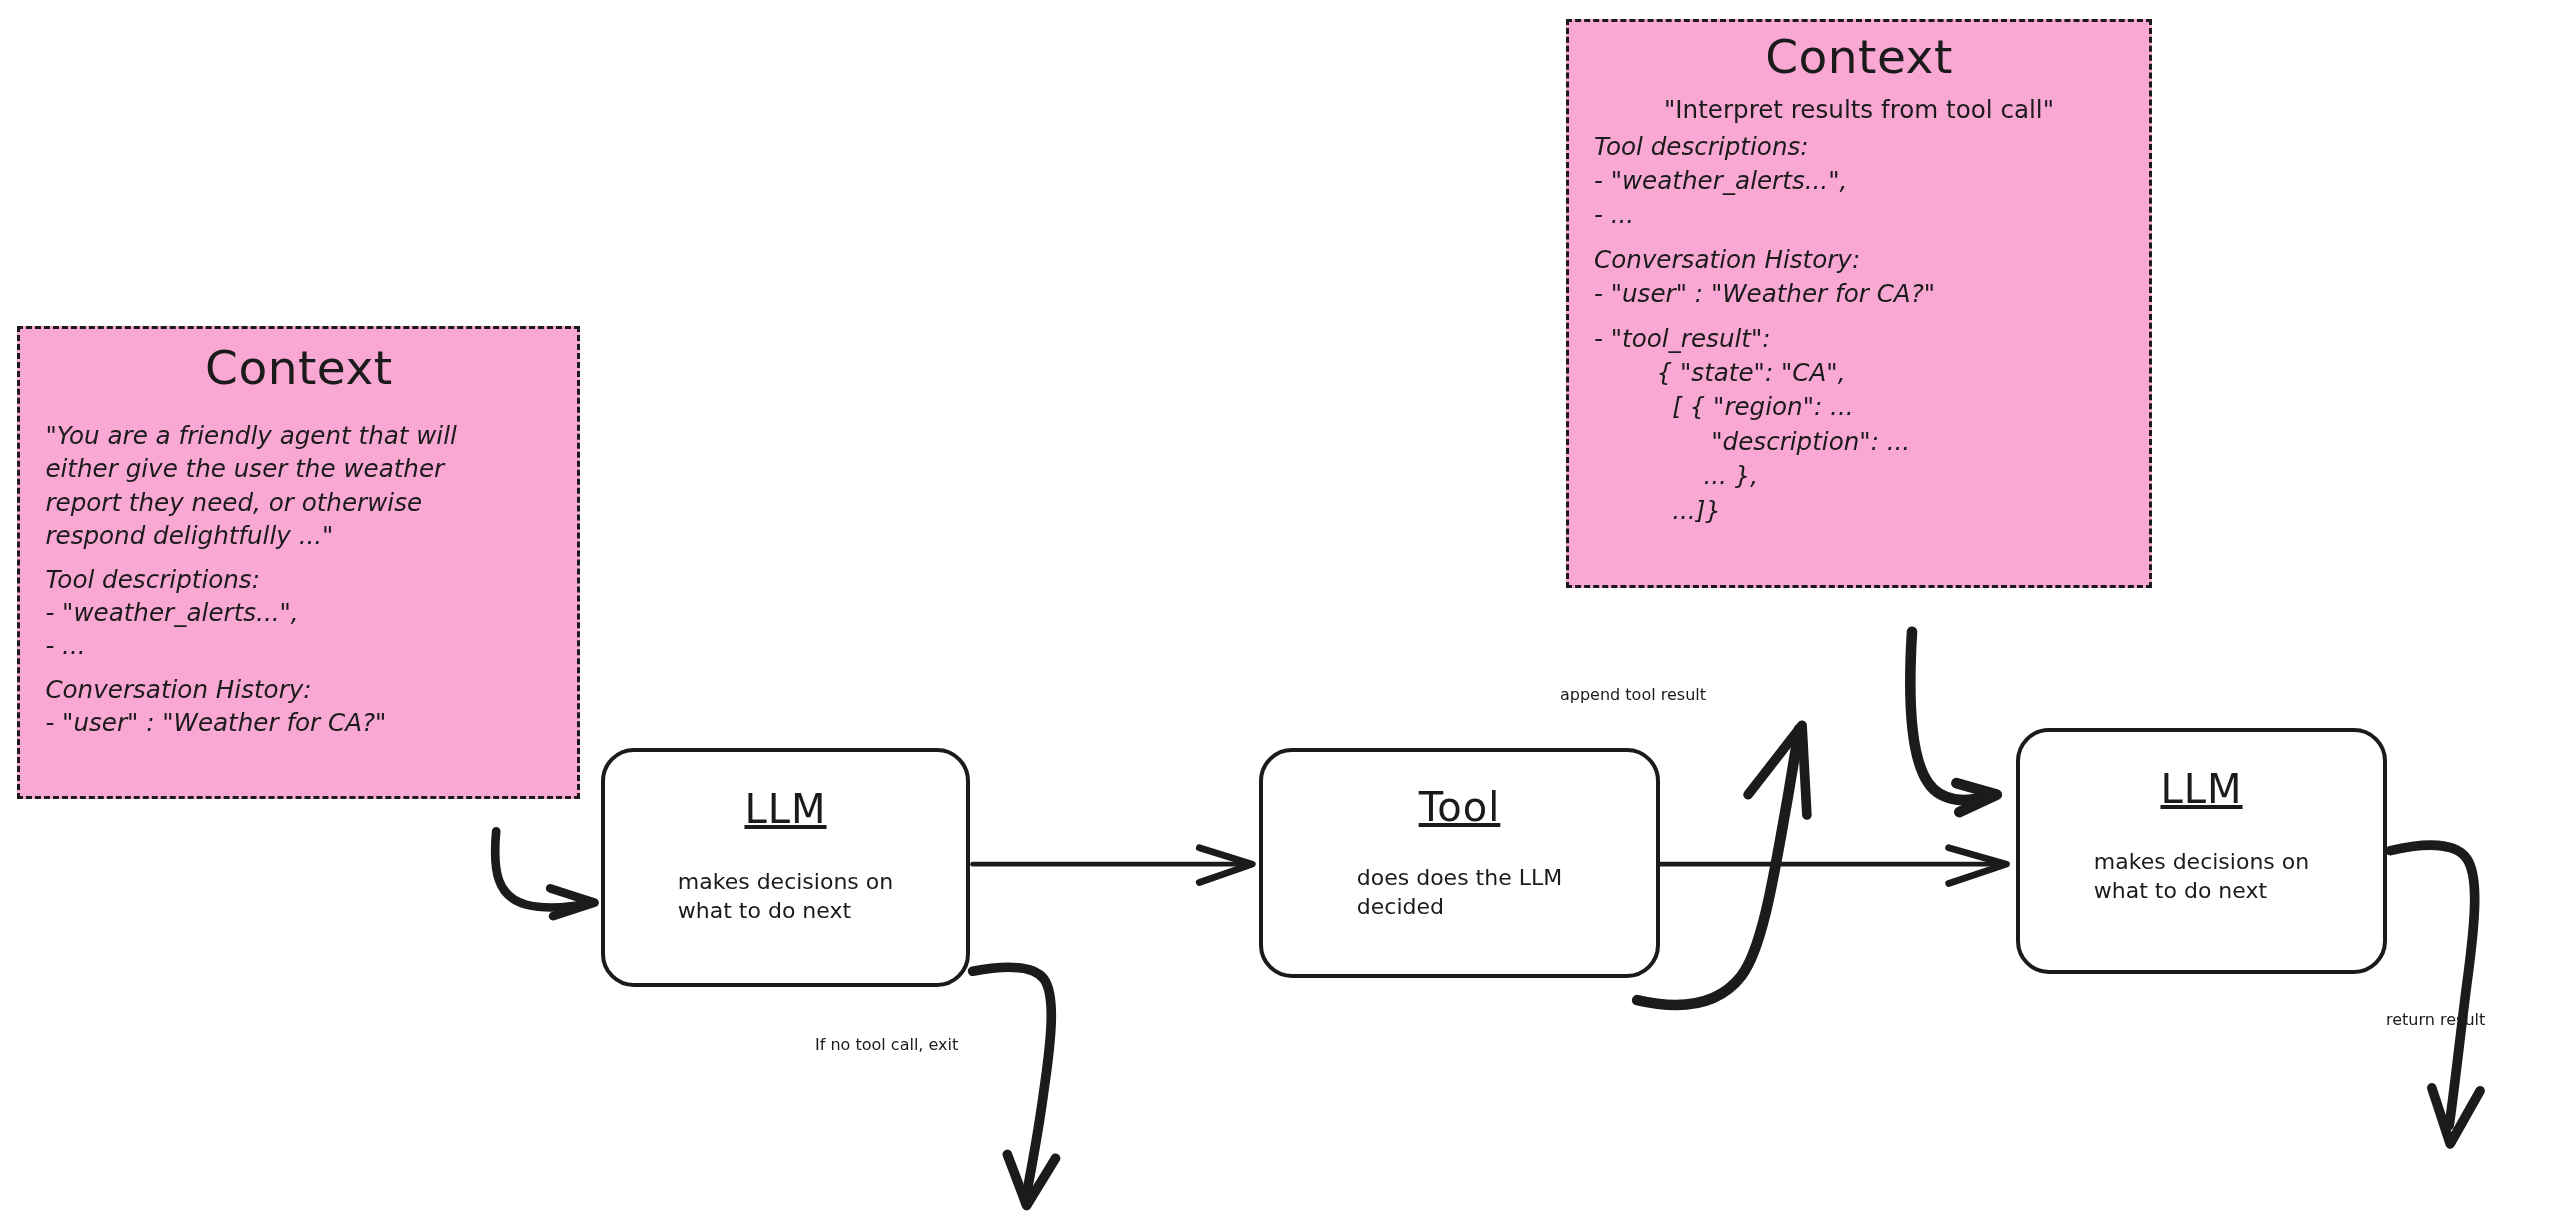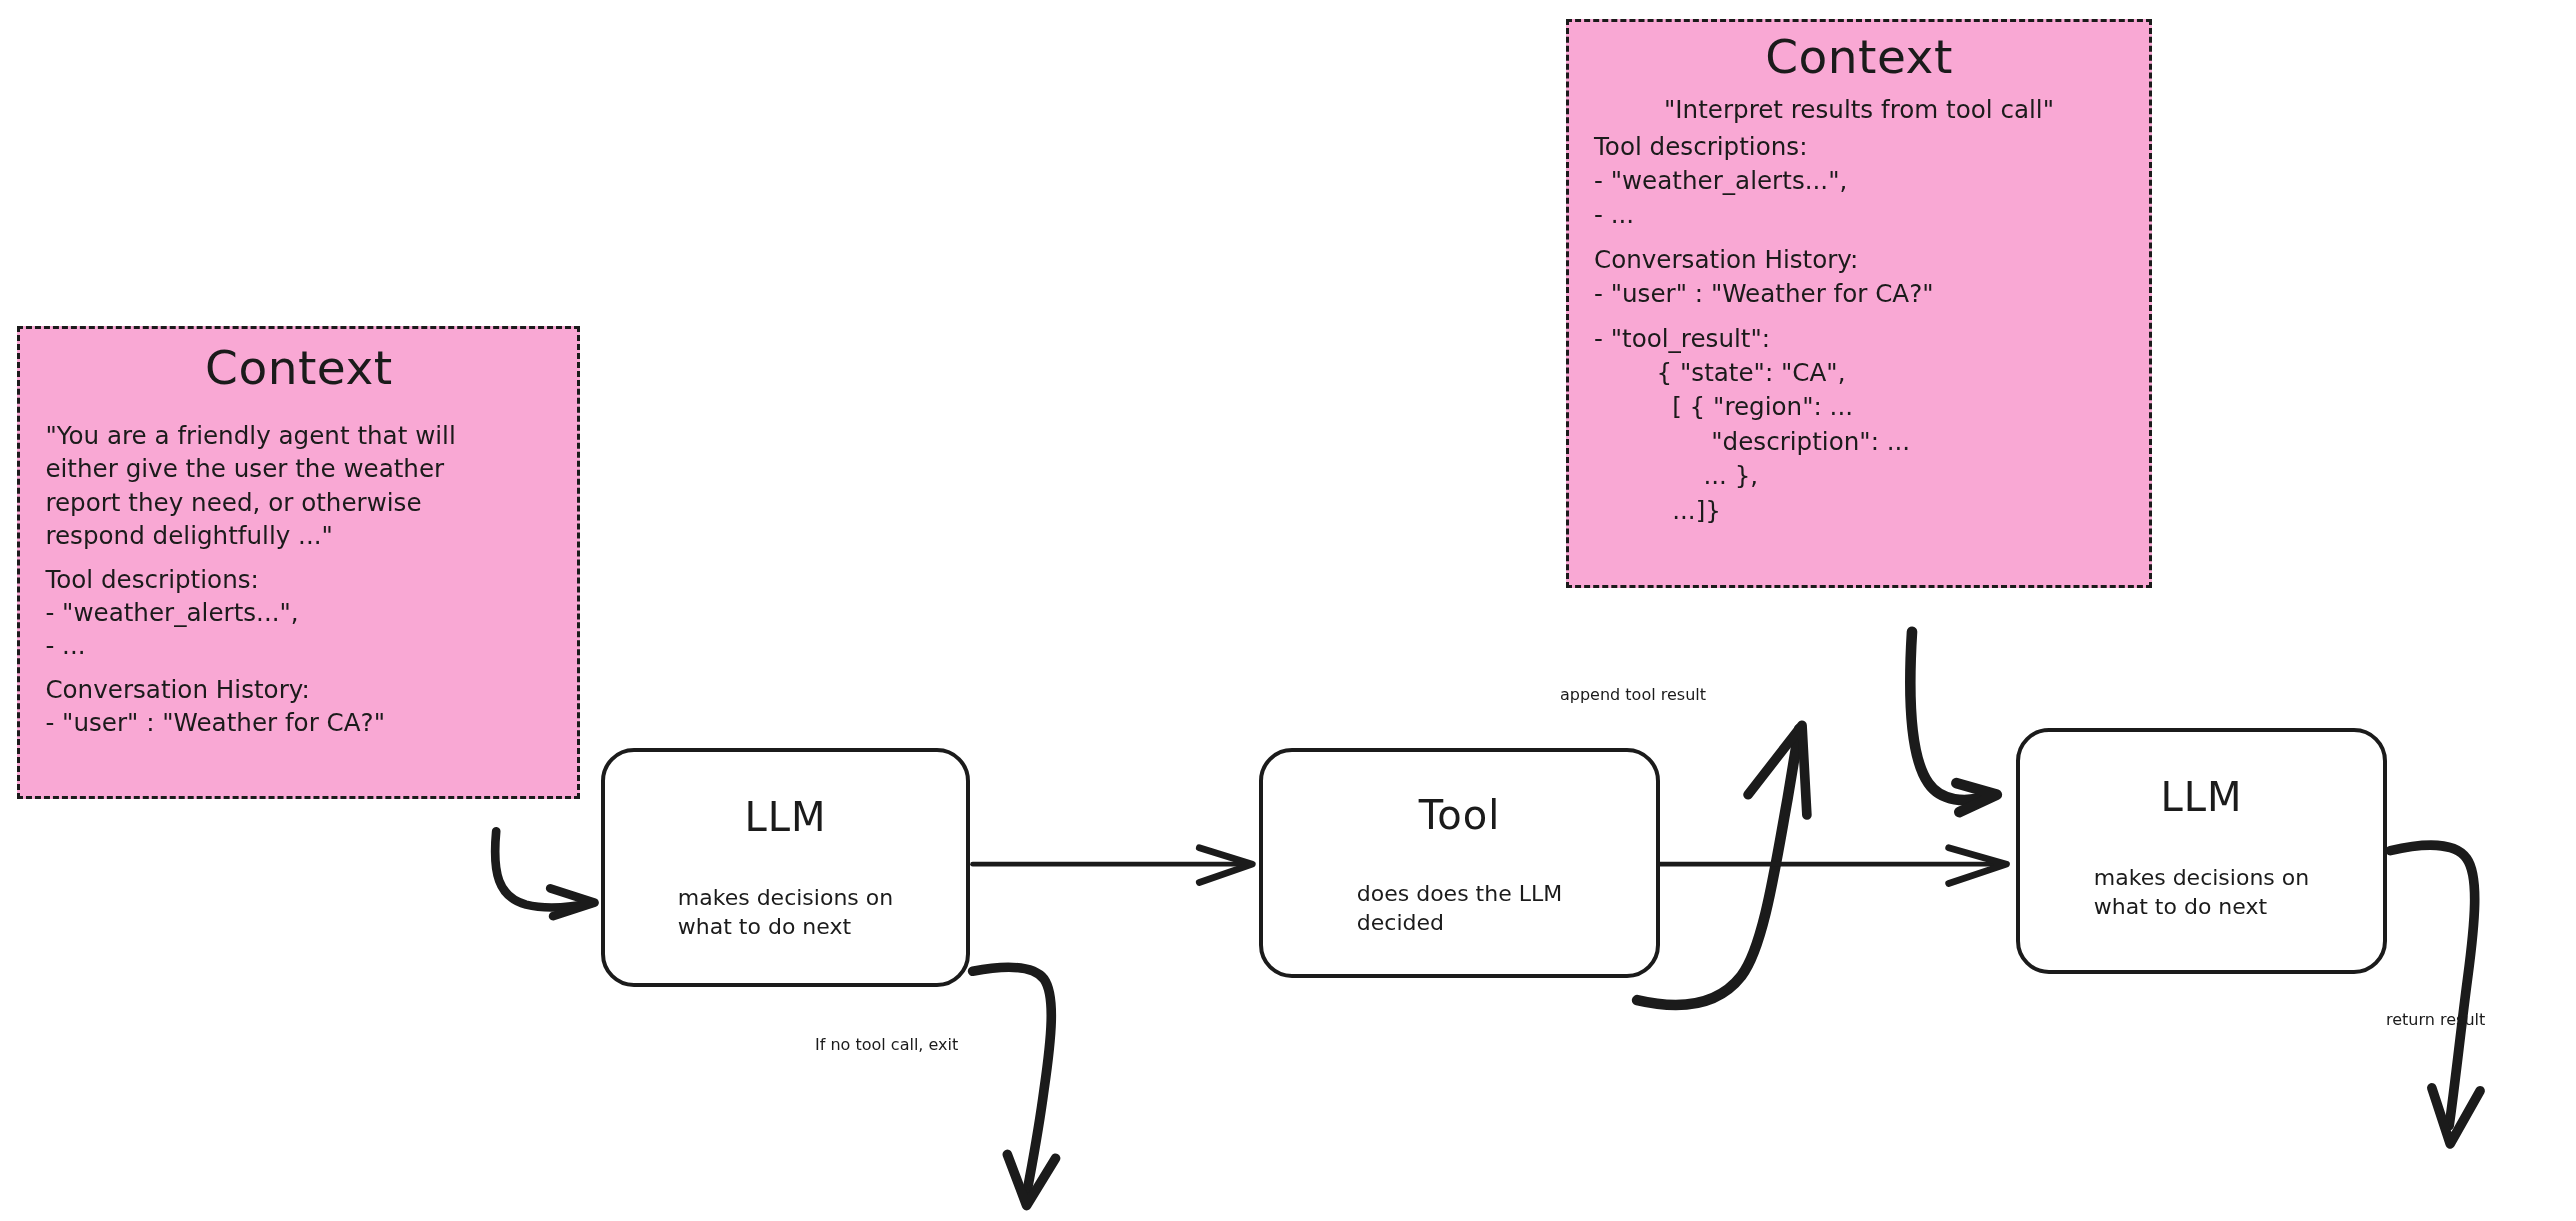--- a/index.html
+++ b/index.html
@@ -30,20 +30,21 @@
     line-height: 1.05;
     letter-spacing: 0.5px;
     margin: 0;
     font-weight: 400;
   }
   .ctx-body {
     font-size: 24.6px;
     line-height: 1.36;
     white-space: pre-wrap;
     margin: 0;
+    font-style: italic;
   }
   .ctx-body + .ctx-body { margin-top: 10px; }
 
   #ctx-left {
     left: 17.4px;
     top: 326px;
     width: 563px;
     height: 473px;
     padding: 13.5px 25px 0 25px;
   }
@@ -72,21 +73,22 @@
     background: #ffffff;
     box-sizing: border-box;
     display: flex;
     flex-direction: column;
     align-items: center;
   }
   .node-title {
     font-size: 40px;
     line-height: 1;
     letter-spacing: 1px;
-    margin: 8px;
+    margin: 0;
+    text-decoration: underline;
   }
   .node-sub {
     font-size: 22px;
     line-height: 1.30;
     white-space: pre-line;
     margin: 0;
     text-align: left;
     align-self: center;
   }
 

